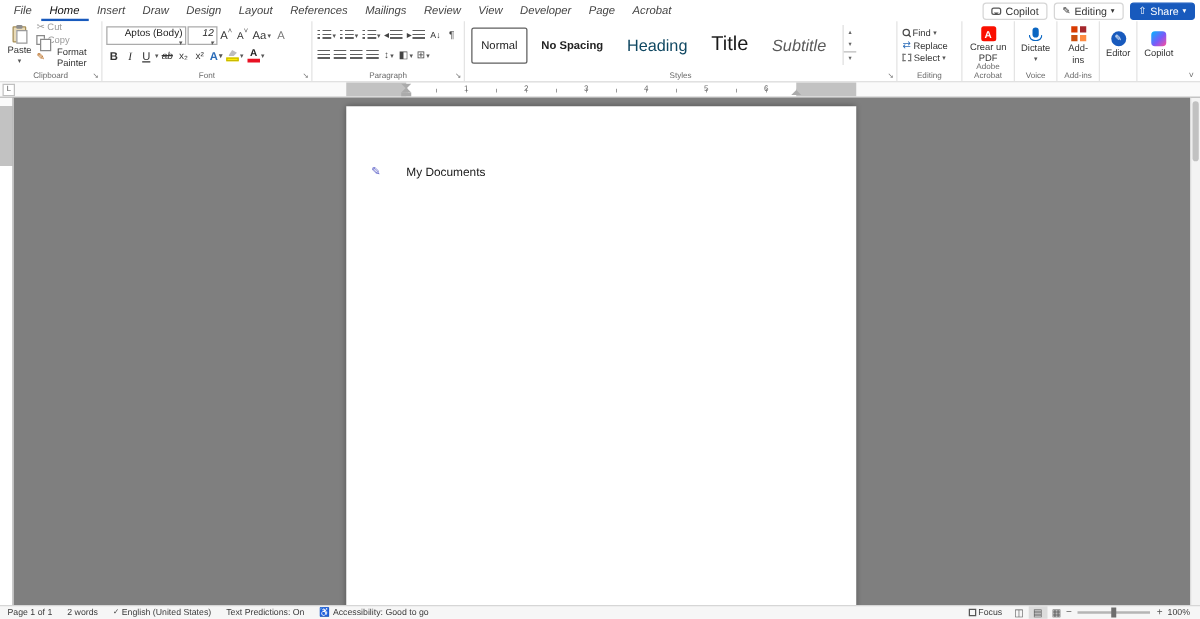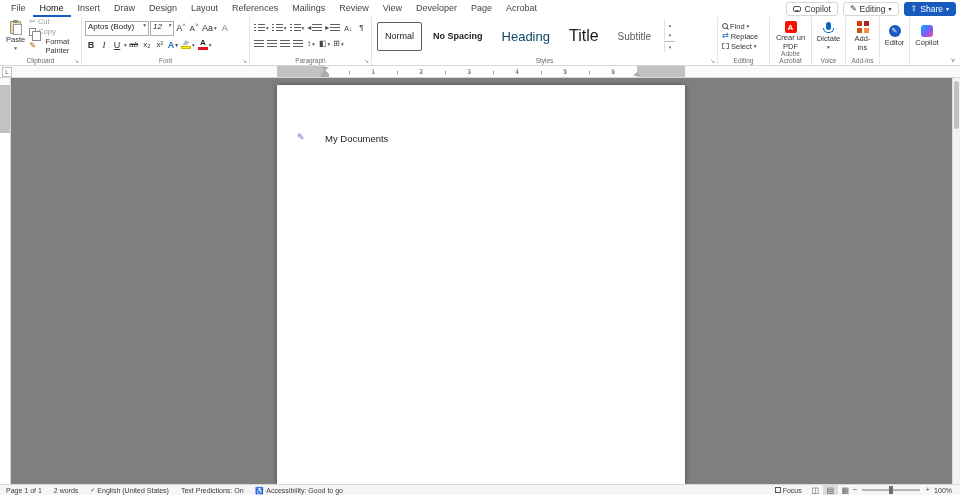--- a/index.html
+++ b/index.html
@@ -2,21 +2,21 @@
 <html><head>
 <meta charset="utf-8">
 <style>
 *{margin:0;padding:0;box-sizing:border-box;}
 html,body{width:960px;height:495px;overflow:hidden;background:#fff;
   font-family:"Liberation Sans",sans-serif;color:#333;}
 button{background:none;border:none;font-family:inherit;color:inherit;cursor:default;}
 
 
 .menu-bar{height:17px;display:flex;align-items:stretch;padding-left:4px;background:#fff;position:relative;}
-.menu-tab{font-size:9px;color:#444;padding:0 7px;display:flex;align-items:center;border-bottom:2px solid transparent;}
+.menu-tab{font-size:9px;color:#444;padding:0 7px;display:flex;align-items:center;border-bottom:2px solid transparent;font-style:italic;}
 .menu-tab.active{color:#111;border-bottom-color:#185abd;}
 .title-controls{position:absolute;right:4px;top:1px;display:flex;gap:5px;align-items:center;height:15px;}
 .pill{display:flex;align-items:center;gap:3px;border:1px solid #d6d6d6;border-radius:3px;height:14px;padding:0 6px;font-size:8.5px;color:#333;background:#fff;}
 .pill.share{background:#185abd;border-color:#185abd;color:#fff;}
 .glyph{font-size:8px;line-height:1;}
 .glyph.sm{font-size:6px;}
 .bubble-icon{width:8px;height:6px;border:1px solid #555;border-radius:2px;position:relative;display:inline-block;}
 .bubble-icon::after{content:"";position:absolute;left:1px;bottom:-3px;border:2px solid transparent;border-top-color:#555;}
 
 
@@ -25,21 +25,21 @@
 .group-label{position:absolute;bottom:1px;left:0;right:0;text-align:center;font-size:6.5px;color:#6b6b6b;}
 .launcher{position:absolute;bottom:1px;right:2px;font-size:6px;color:#777;line-height:1;}
 .g-content{height:36px;display:flex;align-items:center;}
 .g-col{display:flex;flex-direction:column;justify-content:center;gap:2px;height:36px;}
 .row{display:flex;align-items:center;gap:1px;}
 .big-btn{display:flex;flex-direction:column;align-items:center;justify-content:center;gap:1px;height:36px;padding:0 3px;font-size:7.5px;color:#333;text-align:center;}
 .small-stack{display:flex;flex-direction:column;justify-content:center;gap:1px;height:36px;}
 .small-item{display:flex;align-items:center;gap:2px;font-size:7.5px;color:#333;padding:0 1px;}
 .small-item.disabled{color:#9c9c9c;}
 .rbtn{min-width:12px;height:14px;display:flex;align-items:center;justify-content:center;font-size:9px;color:#333;padding:0 1px;gap:1px;}
-.combo{display:flex;align-items:flex-start;justify-content:space-between;border:1px solid #ababab;height:15px;font-size:8px;padding:0 2px;background:#fff;color:#222;}
+.combo{display:flex;align-items:flex-end;justify-content:space-between;border:1px solid #ababab;height:15px;font-size:8px;padding:0 2px;background:#fff;color:#222;flex-direction:column;}
 .combo.name{width:64px;}
 .combo.size{width:24px;font-style:italic;}
 .dd{font-size:5.5px;color:#555;}
 
 
 .clipboard-icon{width:11px;height:13px;background:#e9dbb9;border:1px solid #a58d55;border-radius:1px;position:relative;}
 .clipboard-icon::before{content:"";position:absolute;left:2px;top:-2px;width:5px;height:3px;background:#8e8e8e;border-radius:1px;}
 .clipboard-icon::after{content:"";position:absolute;right:-2px;bottom:-2px;width:7px;height:9px;background:#fff;border:1px solid #9a9a9a;}
 .copy-icon{width:7px;height:8px;border:1px solid #8a8a8a;background:#fff;position:relative;display:inline-block;}
 .copy-icon::after{content:"";position:absolute;left:2px;top:2px;width:7px;height:8px;border:1px solid #8a8a8a;background:#fff;}
@@ -66,21 +66,21 @@
 
 
 .styles-gallery{display:flex;align-items:center;gap:3px;height:36px;padding:0 2px;}
 .style-box{padding:0 7px;height:29px;display:flex;align-items:center;justify-content:center;border:1px solid transparent;border-radius:2px;white-space:nowrap;}
 .style-box.selected{border-color:#5f5f5f;background:#fff;}
 .st-normal{font-size:9px;color:#222;}
 .st-nospacing{font-size:9px;color:#222;font-weight:bold;}
 .st-h1{font-size:13px;color:#0f4761;}
 .st-h2{font-size:11px;color:#0f4761;}
 .st-title{font-size:16px;color:#1a1a1a;}
-.st-subtitle{font-size:10px;color:#595959;}
+.st-subtitle{font-size:13px;color:#595959;font-style:italic;}
 .gallery-strip{width:11px;height:32px;border-left:1px solid #e0e0e0;display:flex;flex-direction:column;margin-left:2px;}
 .gallery-strip span{flex:1;display:flex;align-items:center;justify-content:center;font-size:5px;color:#666;}
 .gallery-strip span.more{border-top:1px solid #bbb;}
 
 
 .magnifier{width:6px;height:6px;border:1px solid #4a4a4a;border-radius:50%;position:relative;display:inline-block;}
 .magnifier::after{content:"";position:absolute;width:3px;height:1px;background:#4a4a4a;right:-2px;bottom:-1px;transform:rotate(45deg);}
 .sel-box{width:7px;height:6px;border:1px dashed #777;display:inline-block;}
 .rep{color:#2b6cb8;font-size:8px;line-height:1;}
 

